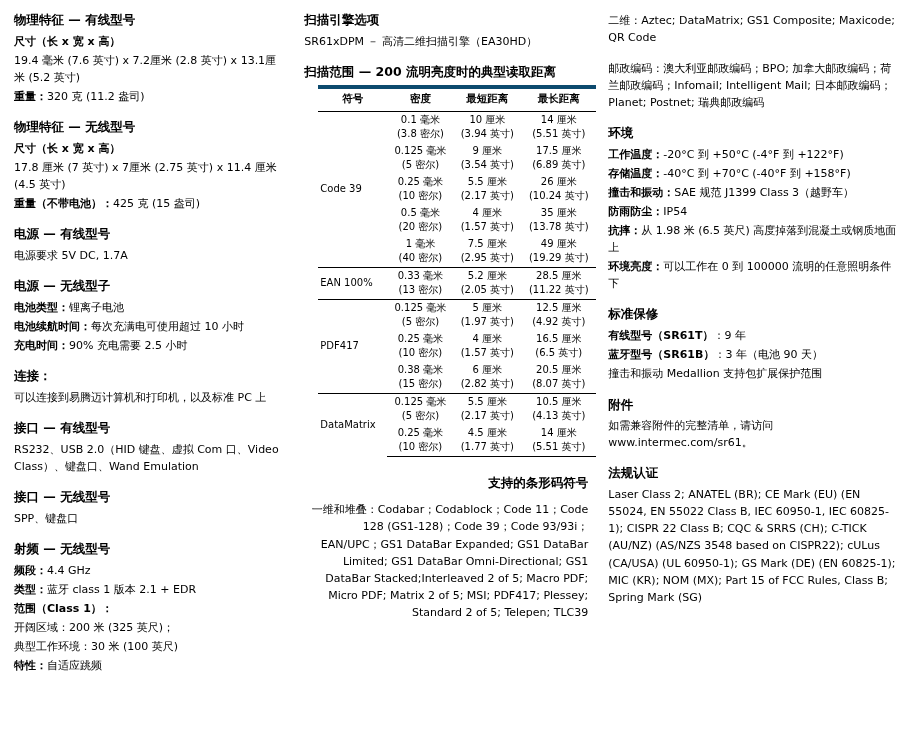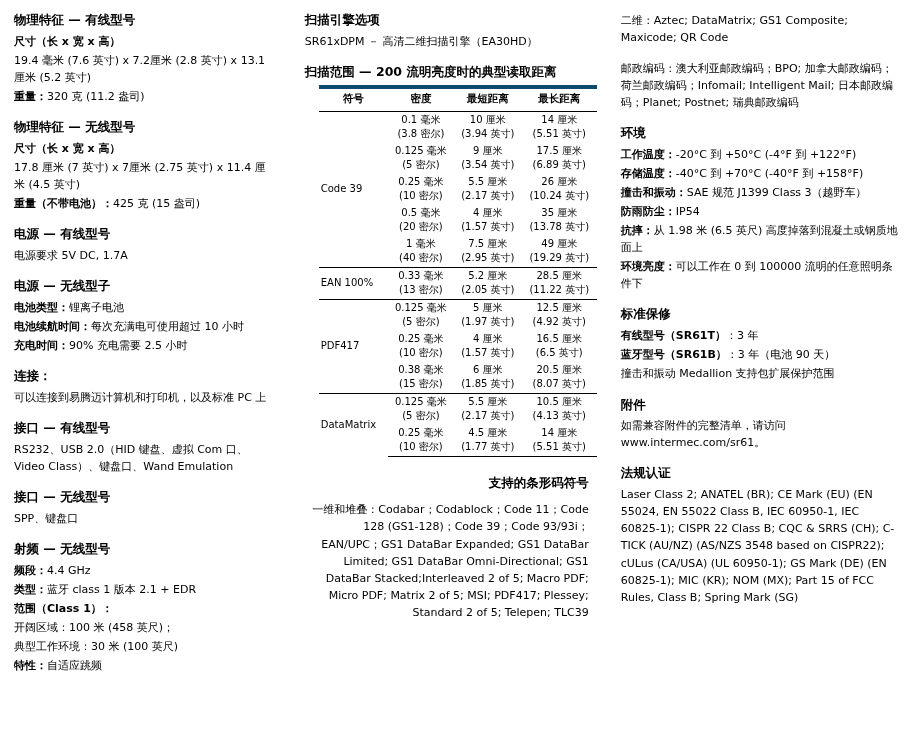--- a/index.html
+++ b/index.html
@@ -19,21 +19,21 @@
   .page {
     position: relative;
     width: 914px;
     height: 735px;
     box-sizing: border-box;
     padding: 12px 14px 0 14px;
   }
   .cols {
     display: flex;
     align-items: flex-start;
-    gap: 16px;
+    gap: 4px;
   }
   .col {
     box-sizing: border-box;
   }
   .col-left  { width: 294px; padding-right: 16px; }
   .col-mid   { width: 300px; padding-right: 16px; }
   .col-right { width: 300px; }
 
   h2.sec {
     font-size: 12.5px;
@@ -145,21 +145,21 @@
       <div class="sec-block">
         <h2 class="sec">接口 — 无线型号</h2>
         <p class="txt">SPP、键盘口</p>
       </div>
 
       <div class="sec-block">
         <h2 class="sec">射频 — 无线型号</h2>
         <p class="txt"><span class="lbl">频段：</span><span>4.4 GHz</span></p>
         <p class="txt"><span class="lbl">类型：</span><span>蓝牙 class 1 版本 2.1 + EDR</span></p>
         <p class="txt"><span class="lbl">范围（Class 1）：</span></p>
-        <p class="txt">开阔区域：100 米 (458 英尺)；</p>
+        <p class="txt">开阔区域：200 米 (325 英尺)；</p>
         <p class="txt">典型工作环境：30 米 (100 英尺)</p>
         <p class="txt"><span class="lbl">特性：</span><span>自适应跳频</span></p>
       </div>
 
     </div>
 
     <div class="col col-mid">
 
       <div class="sec-block">
         <h2 class="sec">扫描引擎选项</h2>
@@ -297,21 +297,21 @@
                   <span class="sub">(6.5 英寸)</span>
                 </td>
             </tr>
             <tr>
               <td>
                   <span class="sub">0.38 毫米</span>
                   <span class="sub">(15 密尔)</span>
                 </td>
               <td>
                   <span class="sub">6 厘米</span>
-                  <span class="sub">(1.85 英寸)</span>
+                  <span class="sub">(2.82 英寸)</span>
                 </td>
               <td>
                   <span class="sub">20.5 厘米</span>
                   <span class="sub">(8.07 英寸)</span>
                 </td>
             </tr>
 
             <tr class="grp">
               <td class="sym" rowspan="2">DataMatrix</td>
               <td>
@@ -368,21 +368,21 @@
         <p class="txt"><span class="lbl">工作温度：</span><span>-20°C 到 +50°C (-4°F 到 +122°F)</span></p>
         <p class="txt"><span class="lbl">存储温度：</span><span>-40°C 到 +70°C (-40°F 到 +158°F)</span></p>
         <p class="txt"><span class="lbl">撞击和振动：</span><span>SAE 规范 J1399 Class 3（越野车）</span></p>
         <p class="txt"><span class="lbl">防雨防尘：</span><span>IP54</span></p>
         <p class="txt"><span class="lbl">抗摔：</span><span>从 1.98 米 (6.5 英尺) 高度掉落到混凝土或钢质地面上</span></p>
         <p class="txt"><span class="lbl">环境亮度：</span><span>可以工作在 0 到 100000 流明的任意照明条件下</span></p>
       </div>
 
       <div class="sec-block">
         <h2 class="sec">标准保修</h2>
-        <p class="txt"><span class="lbl">有线型号（SR61T）</span><span>：3 年</span></p>
+        <p class="txt"><span class="lbl">有线型号（SR61T）</span><span>：9 年</span></p>
         <p class="txt"><span class="lbl">蓝牙型号（SR61B）</span><span>：3 年（电池 90 天）</span></p>
         <p class="txt">撞击和振动 Medallion 支持包扩展保护范围</p>
       </div>
 
       <div class="sec-block">
         <h2 class="sec">附件</h2>
         <p class="txt">如需兼容附件的完整清单，请访问 www.intermec.com/sr61。</p>
       </div>
 
       <div class="sec-block">

